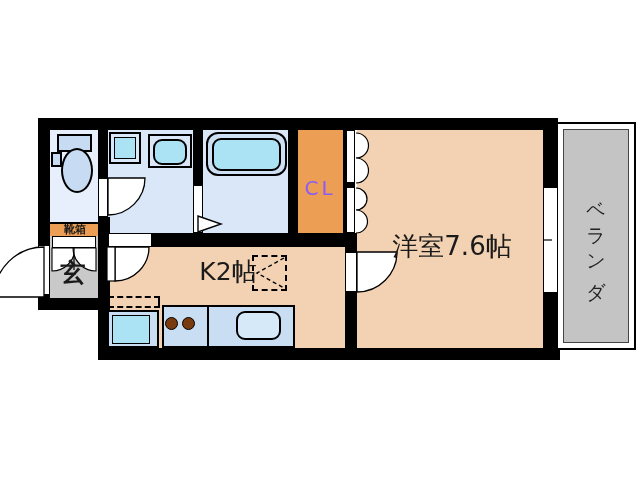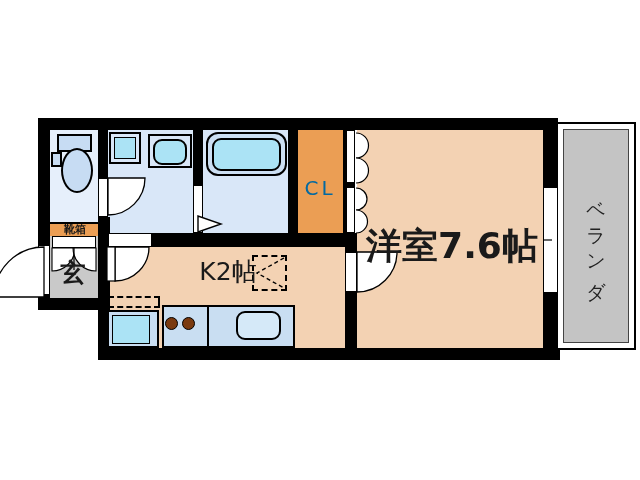--- a/index.html
+++ b/index.html
@@ -94,20 +94,20 @@
     <path d="M356,188 A11,11 0 0 1 356,210" fill="#ffffff" stroke="#000" stroke-width="1.2"></path>
     <path d="M356,210 A11.5,11.5 0 0 1 356,233" fill="#ffffff" stroke="#000" stroke-width="1.2"></path>
 
     <path d="M357,252 L357,292 A40,40 0 0 0 397,252 Z" fill="#ffffff" stroke="#000" stroke-width="1.3"></path>
 
     <path d="M284,258 L257,273 L284,288" fill="none" stroke="#000" stroke-width="1.4" stroke-dasharray="4,3"></path>
 
     <line x1="544" y1="240" x2="552" y2="240" stroke="#000" stroke-width="1.2"></line>
   </svg>
 
-  <div class="label" style="left:452px;top:246px;font-size:36px;font-weight:700;">洋室7.6帖</div>
+  <div class="label" style="left:452px;top:246px;font-size:26px;font-weight:400;">洋室7.6帖</div>
   <div class="label" style="left:228px;top:271px;font-size:25px;font-weight:500;">K2帖</div>
-  <div class="label" style="left:320px;top:188px;font-size:20px;letter-spacing:3px;color:#0369a1;">CL</div>
+  <div class="label" style="left:320px;top:188px;font-size:20px;letter-spacing:3px;color:#8b5cf6;">CL</div>
   <div class="label" style="left:73px;top:272px;font-size:25px;font-weight:600;">玄</div>
   <div class="label" style="left:75px;top:229px;font-size:11px;font-weight:700;">靴箱</div>
   <div class="label" style="left:597px;top:241px;font-size:19px;color:#222;writing-mode:vertical-rl;text-orientation:upright;letter-spacing:5px;">ベランダ</div>
 
 </div>
 
 </body></html>

